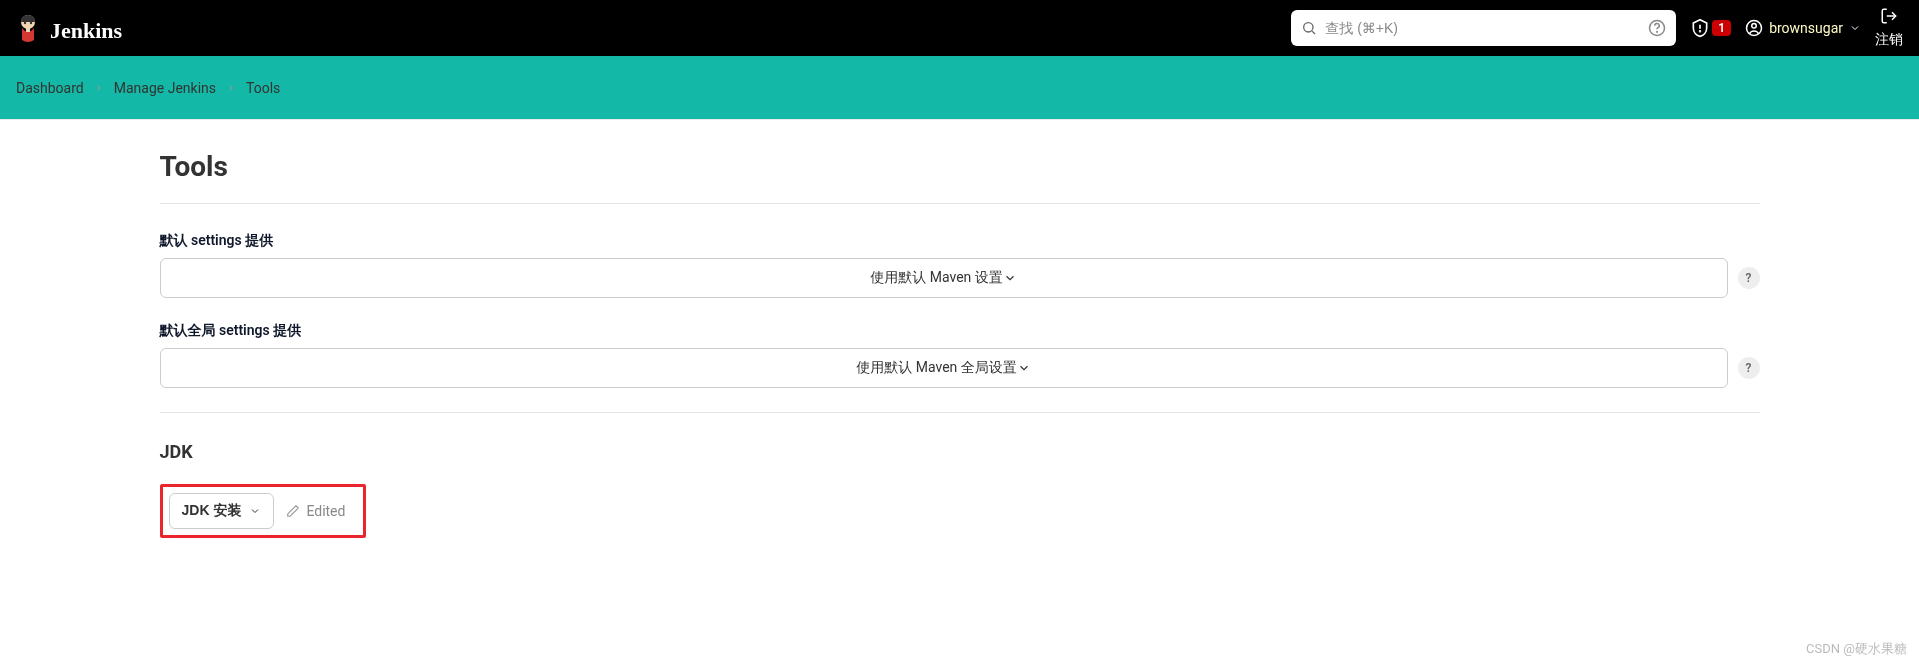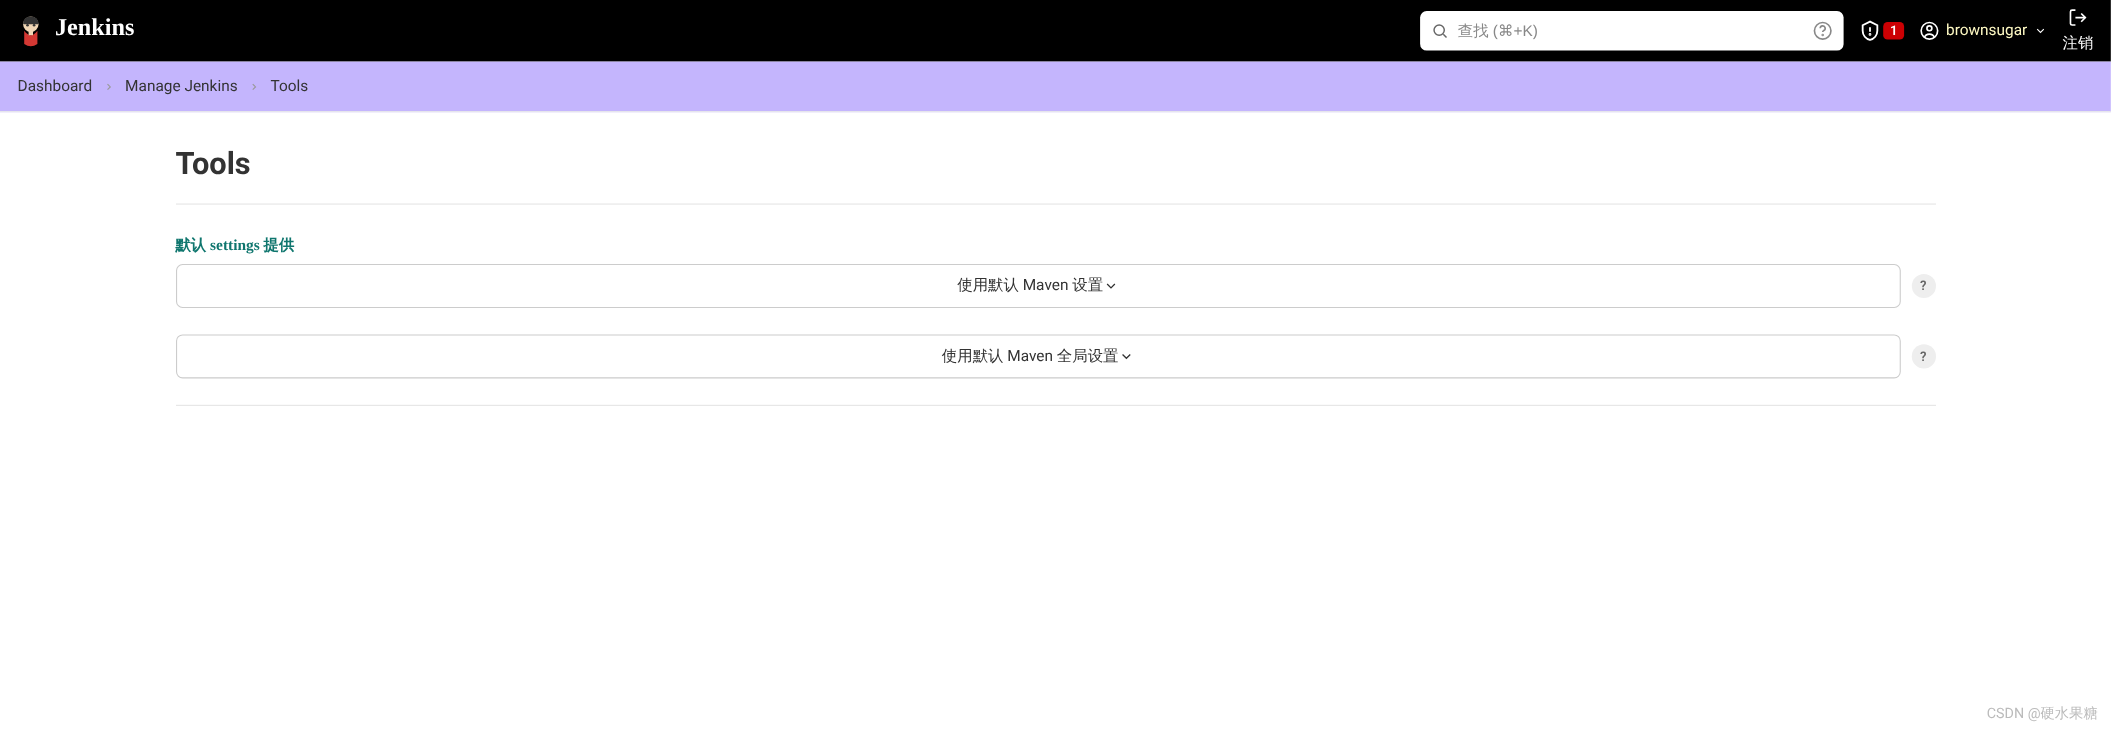--- a/index.html
+++ b/index.html
@@ -1,45 +1,45 @@
 <!DOCTYPE html>
 <html><head>
 <meta charset="utf-8">
 <style>
 * { margin: 0; padding: 0; box-sizing: border-box; }
 body { font-family: -apple-system, BlinkMacSystemFont, "Segoe UI", Roboto, Helvetica, Arial, sans-serif; background: #fff; color: #333; font-size: 14px; }
 
 
 .header { background: #000; height: 56px; display: flex; align-items: center; padding: 0 16px; justify-content: space-between; }
 .header-left { display: flex; align-items: center; gap: 8px; }
-.logo-box { display: flex; align-items: flex-start; gap: 10px; }
+.logo-box { display: flex; align-items: flex-end; gap: 10px; }
 .logo-img { width: 24px; height: 32px; }
 .logo-text { color: #fff; font-family: Georgia, serif; font-weight: bold; font-size: 22px; }
 .header-right { display: flex; align-items: center; gap: 14px; }
 .search-box { display: flex; align-items: center; background: #fff; border-radius: 6px; height: 36px; width: 385px; padding: 0 10px; gap: 8px; }
 .search-box input { border: none; outline: none; flex: 1; font-size: 14px; color: #333; background: transparent; }
 .search-box input::placeholder { color: #888; }
 .search-help { color: #666; display: flex; align-items: center; }
 .badge-group { display: flex; align-items: center; gap: 2px; cursor: pointer; }
 .alert-badge { background: #cc0003; color: #fff; font-size: 12px; font-weight: 600; padding: 1px 6px; border-radius: 4px; }
 .user-menu { display: flex; align-items: center; gap: 6px; color: #fef9c3; cursor: pointer; font-size: 14px; }
 .logout { display: flex; align-items: center; gap: 6px; color: #fff; cursor: pointer; font-size: 14px; flex-direction: column; }
 
 
-.breadcrumb { background: #c4b5fd; border-bottom: 1px solid #eaeaea; height: 46px; display: flex; align-items: center; padding: 0 16px; gap: 10px; font-size: 14px; }
+.breadcrumb { background: #14b8a6; border-bottom: 1px solid #eaeaea; height: 64px; display: flex; align-items: center; padding: 0 16px; gap: 10px; font-size: 14px; }
 .breadcrumb a { color: #333; text-decoration: none; cursor: pointer; }
 .breadcrumb .sep { color: #999; }
 
 
 .main { max-width: 1640px; margin: 0 auto; padding: 30px 20px; }
 .page-title { font-size: 28px; font-weight: 700; margin-bottom: 20px; padding-left: 0; }
 .hr { border: none; border-top: 1px solid #e5e5e5; margin: 20px 0 28px 0; }
 
 .section-title { font-size: 18px; font-weight: 700; margin-bottom: 22px; }
-.field-label { font-size: 14px; font-weight: 600; margin-bottom: 8px; color: #0f766e; font-family: Liberation Serif, serif; }
+.field-label { font-size: 14px; font-weight: 600; margin-bottom: 8px; color: #0f172a; }
 .field-row { display: flex; align-items: center; gap: 10px; margin-bottom: 24px; }
 .select-box { flex: 1; display: flex; align-items: center; justify-content: center; border: 1px solid #ccc; border-radius: 6px; height: 40px; padding: 0 12px; cursor: pointer; background: #fff; color: #333; font-size: 14px; }
 .help-btn { width: 22px; height: 22px; border-radius: 50%; background: #eee; color: #666; display: flex; align-items: center; justify-content: center; font-size: 12px; font-weight: 600; cursor: pointer; }
 
 .section-block { margin-top: 44px; }
 
 .jdk-row { display: flex; align-items: center; gap: 0; border: 3px solid #ea252c; border-radius: 2px; padding: 6px; width: fit-content; }
 .jdk-btn { display: flex; align-items: center; gap: 8px; border: 1px solid #ccc; border-radius: 6px; background: #fff; height: 36px; padding: 0 12px; cursor: pointer; font-weight: 600; font-size: 14px; color: #333; }
 .edited-chip { display: flex; align-items: center; gap: 6px; color: #888; font-size: 14px; padding: 0 12px; }
 
@@ -135,28 +135,47 @@
     <div class="field-row">
       <div class="select-box">
         <span>使用默认 Maven 设置</span>
         <svg width="14" height="14" viewBox="0 0 24 24" fill="none" stroke="#333" stroke-width="2">
             <polyline points="6 9 12 15 18 9"></polyline>
           </svg>
       </div>
       <div class="help-btn">?</div>
     </div>
 
+    <div class="field-label">默认全局 settings 提供</div>
     <div class="field-row">
       <div class="select-box">
         <span>使用默认 Maven 全局设置</span>
         <svg width="14" height="14" viewBox="0 0 24 24" fill="none" stroke="#333" stroke-width="2">
             <polyline points="6 9 12 15 18 9"></polyline>
           </svg>
       </div>
       <div class="help-btn">?</div>
     </div>
   </div>
 
   <hr class="hr">
 
+  <div class="section-block" style="margin-top:0">
+    <h2 class="section-title">JDK</h2>
+
+    <div class="jdk-row">
+      <button class="jdk-btn">
+        <span>JDK 安装</span>
+        <svg width="12" height="12" viewBox="0 0 24 24" fill="none" stroke="#333" stroke-width="2">
+            <polyline points="6 9 12 15 18 9"></polyline>
+          </svg>
+      </button>
+      <div class="edited-chip">
+        <svg width="14" height="14" viewBox="0 0 24 24" fill="none" stroke="#999" stroke-width="2">
+          <path d="M17 3l4 4L7 21H3v-4z"></path>
+        </svg>
+        <span>Edited</span>
+      </div>
+    </div>
+  </div>
 </div>
 
 <div class="watermark">CSDN @硬水果糖</div>
 
 </body></html>

